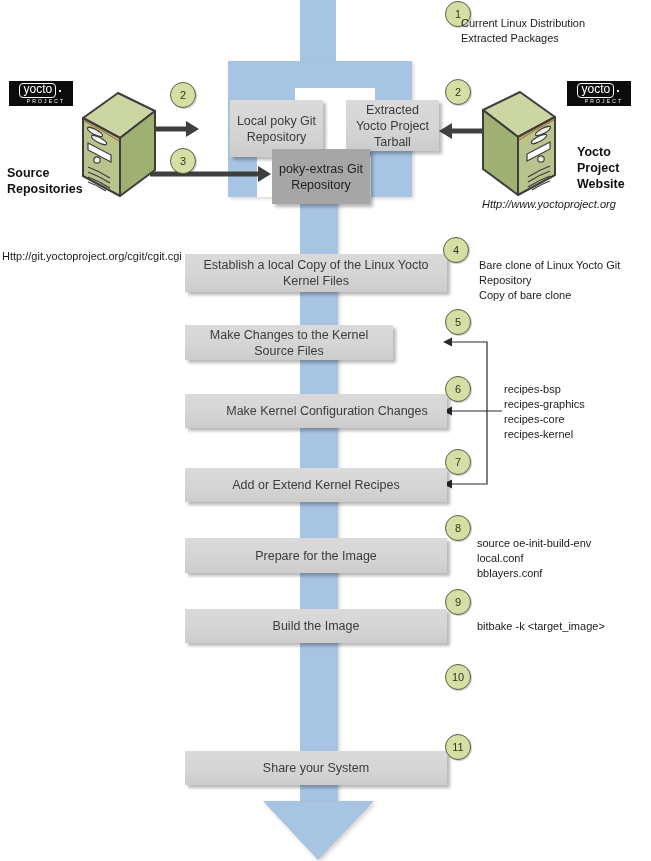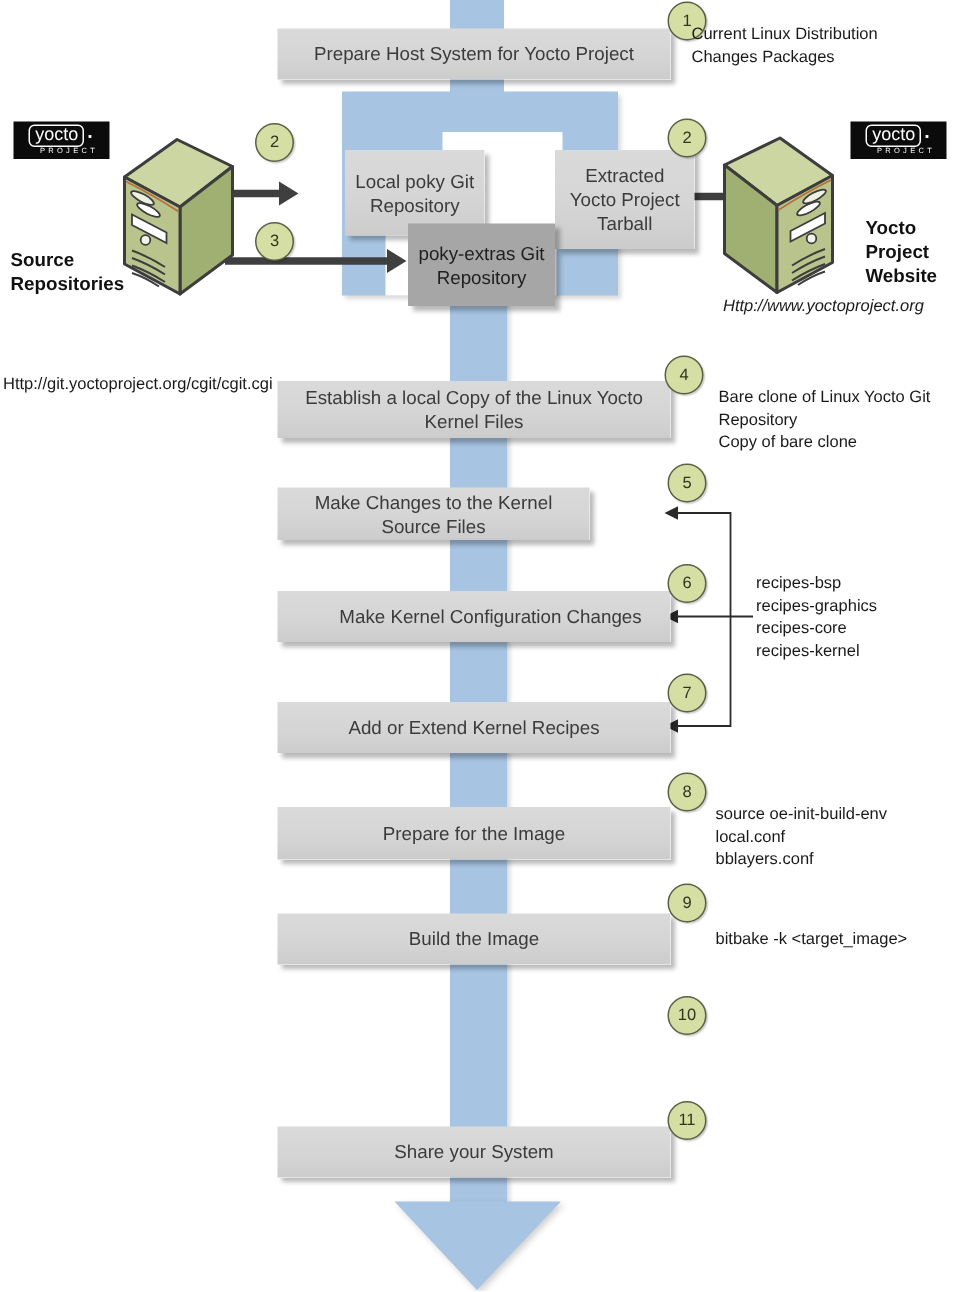--- a/index.html
+++ b/index.html
@@ -93,28 +93,25 @@
       <path d="M452,342 H487 V484 H452"></path>
       <path d="M452,411 H502"></path>
     </g>
     <g fill="#2a2a2a">
       <polygon points="452,337.5 452,346.5 443,342"></polygon>
       <polygon points="452,406.5 452,415.5 443,411"></polygon>
       <polygon points="452,479.5 452,488.5 443,484"></polygon>
     </g>
   </svg>
 
-  <div class="stepbox" style="left:185px;top:19px;width:262px;height:34px;">
-    <span>Prepare Host System for Yocto Project</span>
-  </div>
 
   <div class="stepbox" style="left:198px;top:100px;width:93px;height:57px;margin-left:32px;">
     <span>Local poky Git Repository</span>
   </div>
-  <div class="stepbox" style="left:346px;top:100px;width:93px;height:66px;margin-left:24px;">
+  <div class="stepbox" style="left:346px;top:100px;width:93px;height:51px;">
     <span>Extracted Yocto Project Tarball</span>
   </div>
   <div class="stepbox darkbox" style="left:272px;top:149px;width:98px;height:55px;">
     <span>poky-extras Git Repository</span>
   </div>
 
   <div class="stepbox" style="left:185px;top:254px;width:262px;height:38px;">
     <span>Establish a local Copy of the Linux Yocto Kernel Files</span>
   </div>
   <div class="stepbox" style="left:185px;top:325px;width:208px;height:35px;">
@@ -143,21 +140,21 @@
   <div class="badge" style="left:443px;top:237px;">4</div>
   <div class="badge" style="left:445px;top:309px;">5</div>
   <div class="badge" style="left:445px;top:376px;">6</div>
   <div class="badge" style="left:445px;top:449px;">7</div>
   <div class="badge" style="left:445px;top:515px;">8</div>
   <div class="badge" style="left:445px;top:589px;">9</div>
   <div class="badge" style="left:445px;top:664px;">10</div>
   <div class="badge" style="left:445px;top:734px;">11</div>
 
   <div class="note" style="left:461px;top:16px;">Current Linux Distribution
-Changes Packages</div>
+Extracted Packages</div>
   <div class="note" style="left:479px;top:258px;">Bare clone of Linux Yocto Git Repository
 Copy of bare clone</div>
   <div class="note" style="left:504px;top:382px;">recipes-bsp
 recipes-graphics
 recipes-core
 recipes-kernel</div>
   <div class="note" style="left:477px;top:536px;">source oe-init-build-env
 local.conf
 bblayers.conf</div>
   <div class="note" style="left:477px;top:619px;">bitbake -k &lt;target_image&gt;</div>

